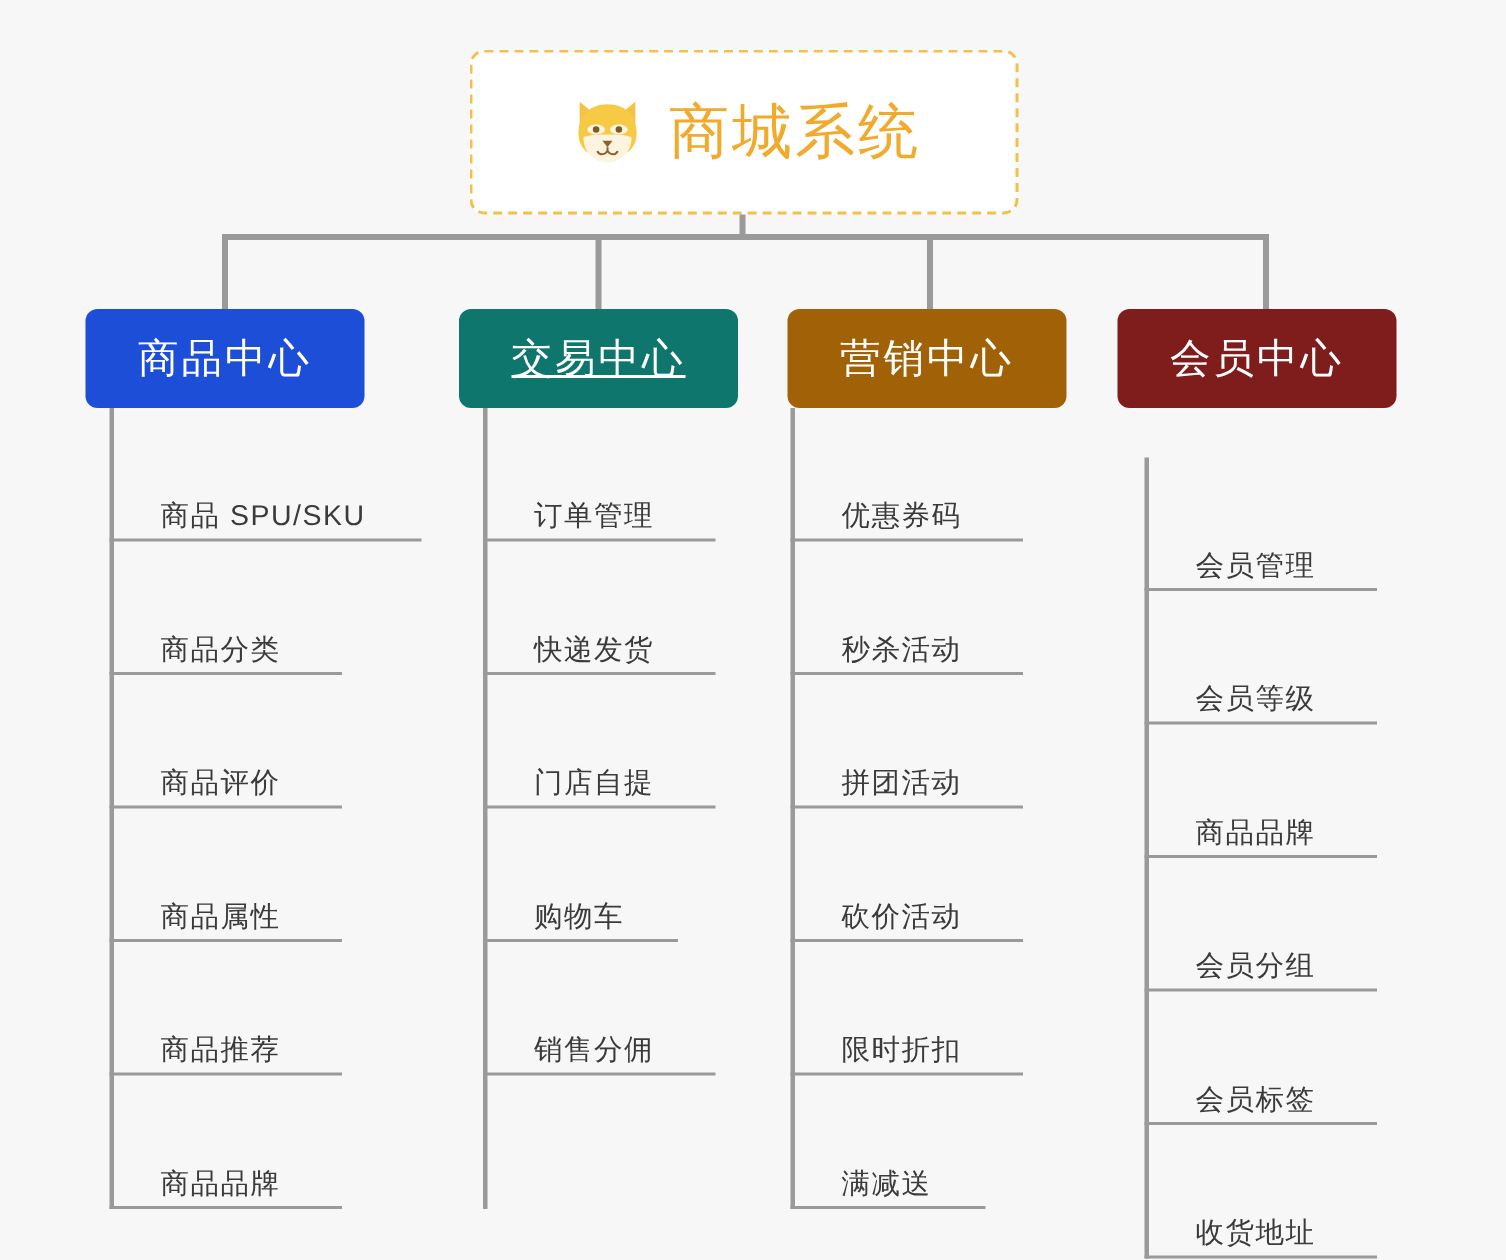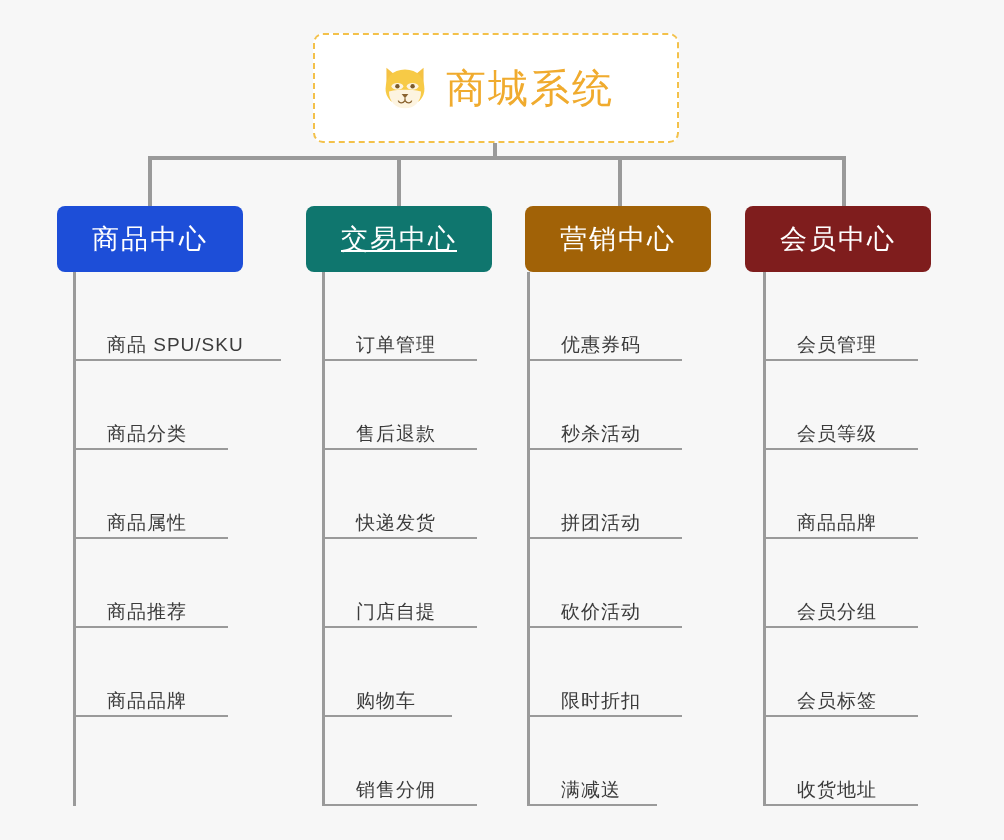--- a/index.html
+++ b/index.html
@@ -177,20 +177,24 @@
         <div class="col-rail" style="height: 534px;"></div>
         <div class="leaf">
           <span class="leaf-label">商品 SPU/SKU</span>
           <div class="leaf-underline" style="width: 208px;"></div>
         </div>
         <div class="leaf">
           <span class="leaf-label">商品分类</span>
           <div class="leaf-underline" style="width: 155px;"></div>
         </div>
         <div class="leaf">
+          <span class="leaf-label">商品评价</span>
+          <div class="leaf-underline" style="width: 155px;"></div>
+        </div>
+        <div class="leaf">
           <span class="leaf-label">商品属性</span>
           <div class="leaf-underline" style="width: 155px;"></div>
         </div>
         <div class="leaf">
           <span class="leaf-label">商品推荐</span>
           <div class="leaf-underline" style="width: 155px;"></div>
         </div>
         <div class="leaf">
           <span class="leaf-label">商品品牌</span>
           <div class="leaf-underline" style="width: 155px;"></div>
@@ -200,24 +204,20 @@
       <div class="cat-pill" style="left: 306px; width: 186px; background: #0f766e; text-decoration: underline;">
         <span>交易中心</span>
       </div>
       <div class="column" style="left: 322px;">
         <div class="col-rail" style="height: 534px;"></div>
         <div class="leaf">
           <span class="leaf-label">订单管理</span>
           <div class="leaf-underline" style="width: 155px;"></div>
         </div>
         <div class="leaf">
-          <span class="leaf-label">售后退款</span>
-          <div class="leaf-underline" style="width: 155px;"></div>
-        </div>
-        <div class="leaf">
           <span class="leaf-label">快递发货</span>
           <div class="leaf-underline" style="width: 155px;"></div>
         </div>
         <div class="leaf">
           <span class="leaf-label">门店自提</span>
           <div class="leaf-underline" style="width: 155px;"></div>
         </div>
         <div class="leaf">
           <span class="leaf-label">购物车</span>
           <div class="leaf-underline" style="width: 130px;"></div>
@@ -255,21 +255,21 @@
         </div>
         <div class="leaf">
           <span class="leaf-label">满减送</span>
           <div class="leaf-underline" style="width: 130px;"></div>
         </div>
       </div>
       <div class="conn conn-drop" style="left: 842px;"></div>
       <div class="cat-pill" style="left: 745px; width: 186px; background: #7f1d1d;">
         <span>会员中心</span>
       </div>
-      <div class="column" style="left: 763px;">
+      <div class="column" style="left: 763px; margin-top: 33px;">
         <div class="col-rail" style="height: 534px;"></div>
         <div class="leaf">
           <span class="leaf-label">会员管理</span>
           <div class="leaf-underline" style="width: 155px;"></div>
         </div>
         <div class="leaf">
           <span class="leaf-label">会员等级</span>
           <div class="leaf-underline" style="width: 155px;"></div>
         </div>
         <div class="leaf">

